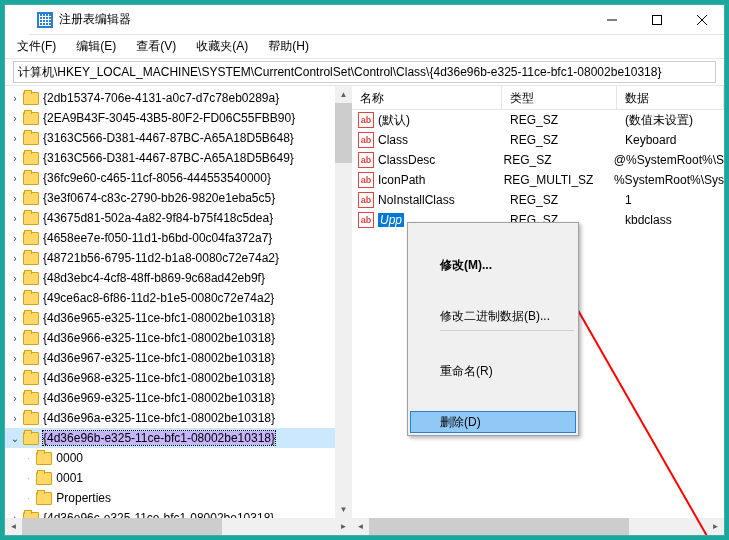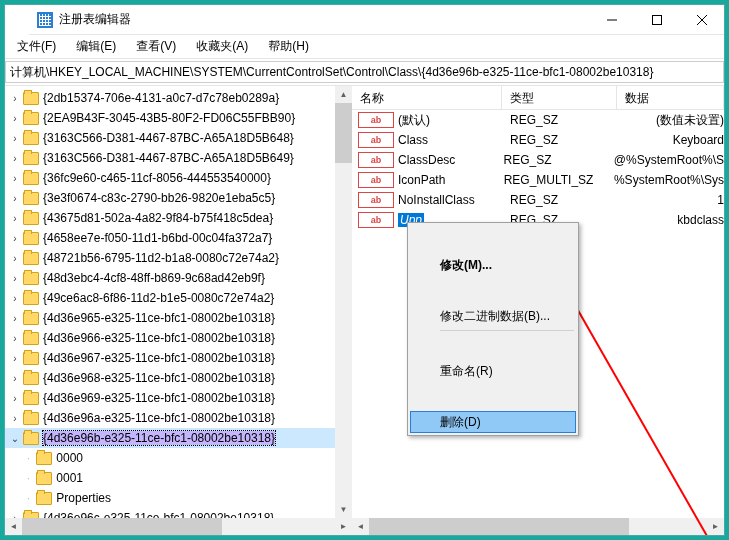--- a/index.html
+++ b/index.html
@@ -6,41 +6,41 @@
 body { background: #1aa89c; padding: 4px; }
 .window { width: 721px; height: 532px; background: #fff; border: 1px solid #4aa; display: flex; flex-direction: column; }
 .titlebar { height: 30px; display: flex; align-items: center; padding-left: 8px; background: #fff; border-bottom: 1px solid #e5e5e5; margin-left: 24px; }
 .titlebar-icon { width: 16px; height: 16px; background: #2a7fd4; margin-right: 6px; position: relative; }
 .titlebar-icon::before { content: ""; position: absolute; inset: 2px; background: repeating-linear-gradient(90deg,#fff 0 1px,transparent 1px 3px), repeating-linear-gradient(0deg,#fff 0 1px,transparent 1px 3px); }
 .title { flex: 1; }
 .winbtns { display: flex; }
 .winbtn { width: 45px; height: 29px; display: flex; align-items: center; justify-content: center; }
 .menubar { height: 24px; display: flex; align-items: center; padding: 0 4px; gap: 4px; border-bottom: 1px solid #e5e5e5; }
 .menuitem { padding: 2px 8px; }
-.addressbar { height: 22px; border: 1px solid #ccc; margin: 2px 0; display: flex; align-items: center; padding: 0 4px; background: #fff; }
+.addressbar { height: 22px; border: 1px solid #ccc; margin: 2px 8px; display: flex; align-items: center; padding: 0 4px; background: #fff; }
 .content { flex: 1; display: flex; overflow: hidden; border-top: 1px solid #e5e5e5; }
 .tree-inner { padding: 2px 0; }
 .tree-row { height: 20px; display: flex; align-items: center; white-space: nowrap; padding-left: 4px; }
 .folder-icon { width: 16px; height: 13px; background: #ffd868; border: 1px solid #d4a318; border-radius: 1px; margin: 0 4px 0 2px; position: relative; flex-shrink: 0; }
 .folder-icon::before { content: ""; position: absolute; top: -3px; left: 0; width: 6px; height: 3px; background: #ffd868; border: 1px solid #d4a318; border-bottom: none; border-radius: 1px 1px 0 0; }
 .tree-row.selected { background: #cce8ff; }
 .tree-row.selected .label { outline: 1px dotted #000; background: #c4b5fd; }
 .chev { width: 12px; text-align: center; color: #404040; font-size: 10px; }
 .listpane { flex: 1; display: flex; flex-direction: column; overflow: hidden; position: relative; }
 .listhdr { height: 24px; display: flex; border-bottom: 1px solid #e5e5e5; background: #fff; }
 .listhdr > div { padding: 4px 8px; border-right: 1px solid #e5e5e5; }
 .hdr-name { width: 150px; }
 .hdr-type { width: 115px; }
 .hdr-data { flex: 1; }
 .listbody { flex: 1; overflow: hidden; }
 .listrow { height: 20px; display: flex; align-items: center; }
 .cell-name { width: 150px; padding-left: 6px; display: flex; align-items: center; }
 .cell-type { width: 115px; padding-left: 8px; }
-.cell-data { flex: 1; padding-left: 8px; white-space: nowrap; text-align: right; }
-.val-icon { width: 36px; height: 16px; margin-right: 4px; flex-shrink: 0; display: flex; align-items: center; justify-content: center; font-size: 9px; font-weight: bold; }
+.cell-data { flex: 1; padding-left: 8px; white-space: nowrap; }
+.val-icon { width: 16px; height: 16px; margin-right: 4px; flex-shrink: 0; display: flex; align-items: center; justify-content: center; font-size: 9px; font-weight: bold; }
 .val-str { background: #fff; border: 1px solid #d44; color: #d44; }
 .val-name.selected { background: #0078d7; color: #fff; padding: 0 2px; font-style: italic; }
 .ctxmenu { position: absolute; left: 55px; top: 136px; width: 172px; background: #f0f0f0; border: 1px solid #a0a0a0; box-shadow: 2px 2px 4px rgba(0,0,0,0.3); padding: 2px; z-index: 10; }
 .ctxitem { height: 22px; display: flex; align-items: center; padding-left: 30px; position: relative; margin-top: 29px; }
 .ctxitem.hover { background: #90c8f6; border: 1px solid #2a7fd4; padding-left: 29px; }
 .ctxsep { height: 1px; background: #d0d0d0; margin: 3px 2px 3px 30px; }
 .arrow-svg { position: absolute; left: 185px; top: 160px; z-index: 5; pointer-events: none; }
 .scrollbar-v { position: absolute; right: 0; top: 0; bottom: 17px; width: 17px; background: #f0f0f0; }
 .sb-btn { height: 17px; background: #f0f0f0; display: flex; align-items: center; justify-content: center; color: #606060; font-size: 8px; }
 .sb-thumb { background: #cdcdcd; position: absolute; left: 0; right: 0; }

